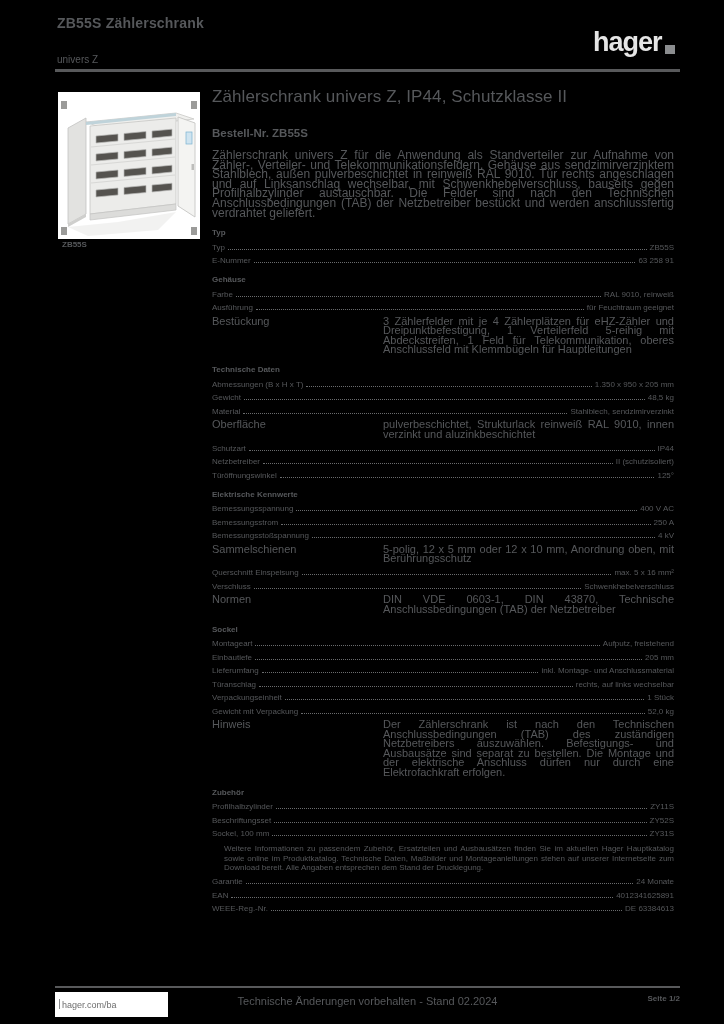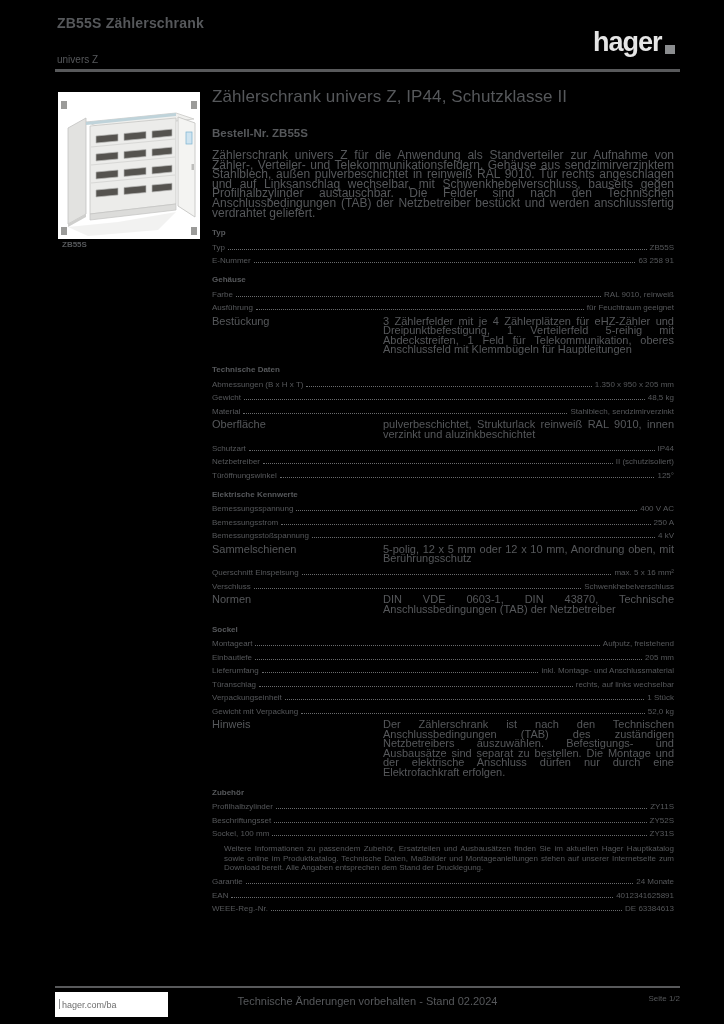--- a/index.html
+++ b/index.html
@@ -36,21 +36,21 @@
   .roww{display:flex;justify-content:space-between;font-size:11px;line-height:9.6px;margin:4.5px 0;}
   .wrapval{width:63%;text-align:justify;}
   .stext{font-size:8px;line-height:9.6px;margin:6px 0 4px 12px;text-align:justify;}
   
   .footer-rule{position:absolute;left:55px;top:986px;width:625px;height:2px;background:#58595b;}
   .footer-web{position:absolute;left:55px;top:992px;width:113px;height:25px;background:#ffffff;
     display:flex;align-items:center;}
   .footer-web-text{font-size:9px;color:#6e6e6e;margin-left:4px;}
   .web-bar{display:inline-block;width:1px;height:10px;background:#8b8d8f;margin-right:2px;vertical-align:-1px;}
   .footer-center{position:absolute;left:55px;top:995px;width:625px;text-align:center;font-size:11px;color:#56585b;}
-  .footer-page{position:absolute;left:430px;top:994px;width:250px;text-align:right;font-size:8px;font-weight:normal;color:#56585b;}
+  .footer-page{position:absolute;left:430px;top:994px;width:250px;text-align:right;font-size:8px;font-weight:bold;color:#56585b;}
   svg{display:block;}
 </style>
 </head>
 <body>
 
 <div class="header-left">
   <div class="hl1">ZB55S Zählerschrank</div>
   <div class="hl2">univers Z</div>
 </div>
 <div class="logo">

